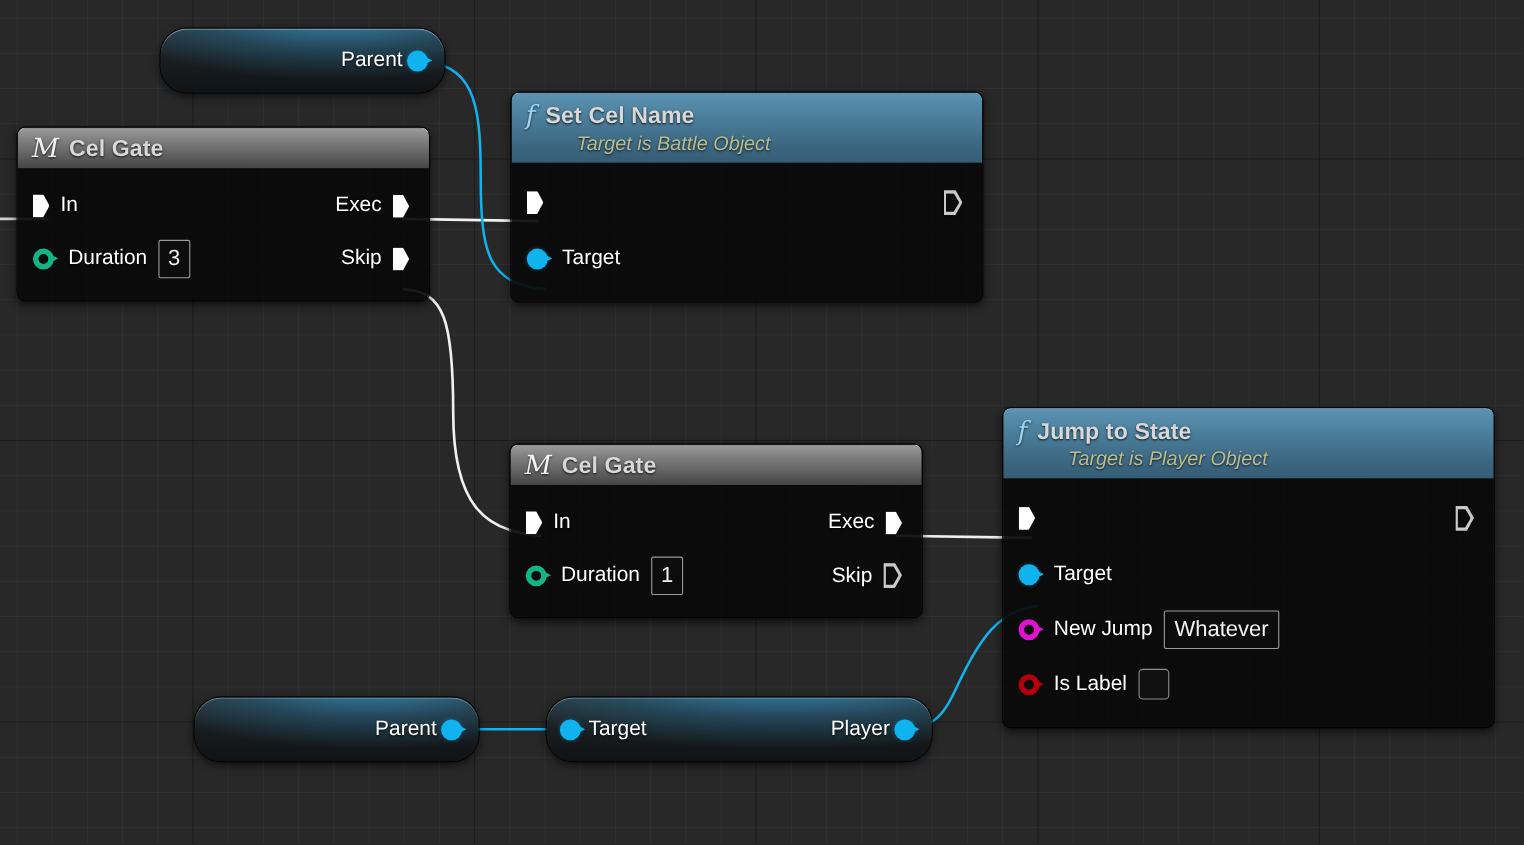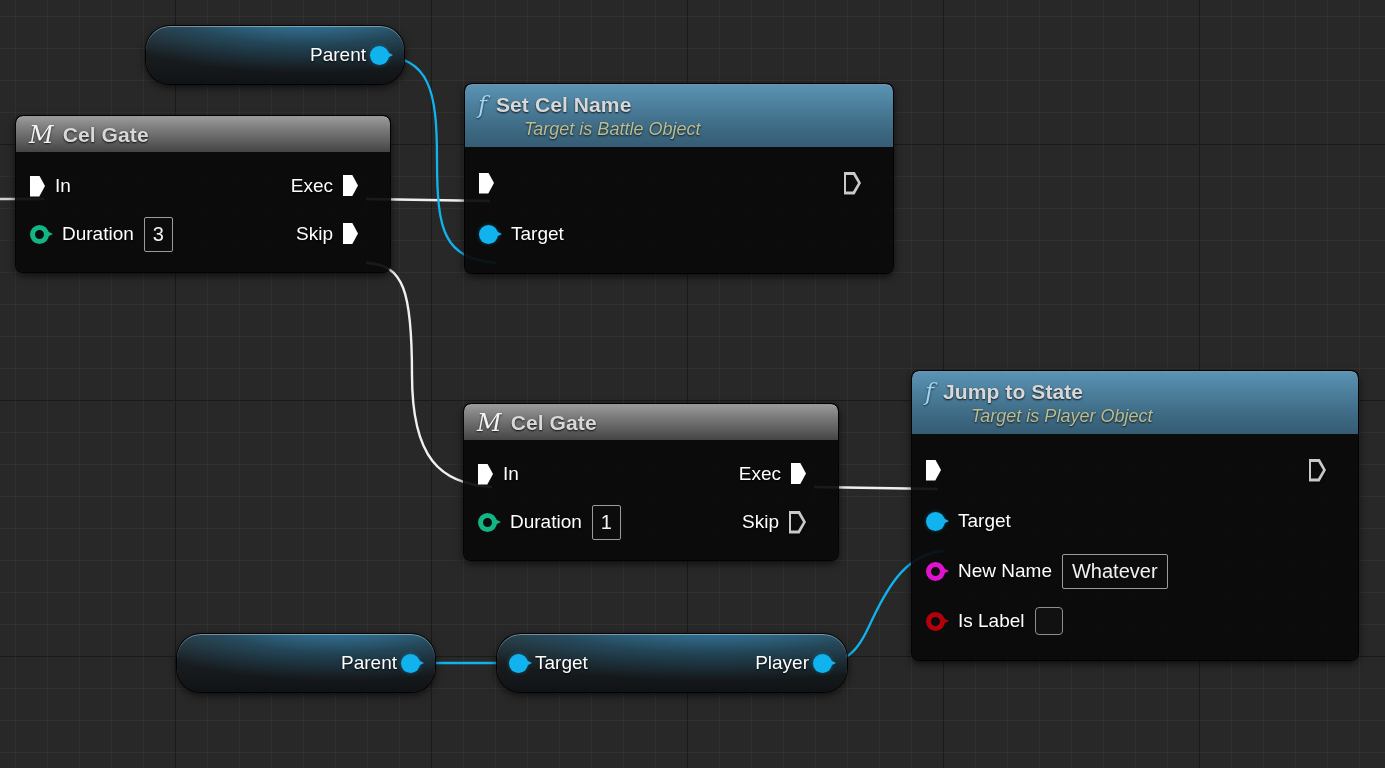--- a/index.html
+++ b/index.html
@@ -70,32 +70,32 @@
     font-size: 24px; color: #f2f2f2;
     line-height: 1; position: relative; top: 1px;
     text-shadow: 0 1px 2px rgba(0,0,0,0.7);
   }
   .head-sub {
     font-size: 18px; font-style: italic; color: #b9bd91;
     margin-left: 46px; margin-top: 2px;
     text-shadow: 0 1px 2px rgba(0,0,0,0.8);
   }
 
-  .node-body { position: relative; padding: 10px 18px 14px 0; }
+  .node-body { position: relative; padding: 10px 4px 14px 0; }
 
   
   .row {
     position: relative;
     display: flex; align-items: center;
     min-height: 34px;
     padding: 0 14px 0 14px;
   }
   .row.split { justify-content: space-between; }
   .lft { display:flex; align-items:center; gap:10px; }
-  .rgt { display:flex; align-items:flex-start; gap:10px; }
+  .rgt { display:flex; align-items:flex-end; gap:10px; }
 
   .plabel { font-size: 19px; color: #ffffff; white-space: nowrap; text-shadow: 0 1px 2px rgba(0,0,0,0.9); }
 
   
   .exec {
     width: 15px; height: 21px; flex: none;
     background: #ffffff;
     clip-path: polygon(0 0, 62% 0, 100% 50%, 62% 100%, 0 100%);
     filter: drop-shadow(0 1px 1px rgba(0,0,0,0.8));
   }
@@ -337,21 +337,21 @@
           </span>
           <span class="plabel">Target</span>
         </span>
       </div>
       <div class="row" style="min-height:50px;">
         <span class="lft">
           <span class="dpin ring-magenta">
             <span class="dot"></span>
               <span class="nub"></span>
           </span>
-          <span class="plabel">New Name</span>
+          <span class="plabel">New Jump</span>
           <span class="vbox wide">Whatever</span>
         </span>
       </div>
       <div class="row" style="min-height:50px;">
         <span class="lft">
           <span class="dpin ring-red">
             <span class="dot"></span>
               <span class="nub"></span>
           </span>
           <span class="plabel">Is Label</span>

